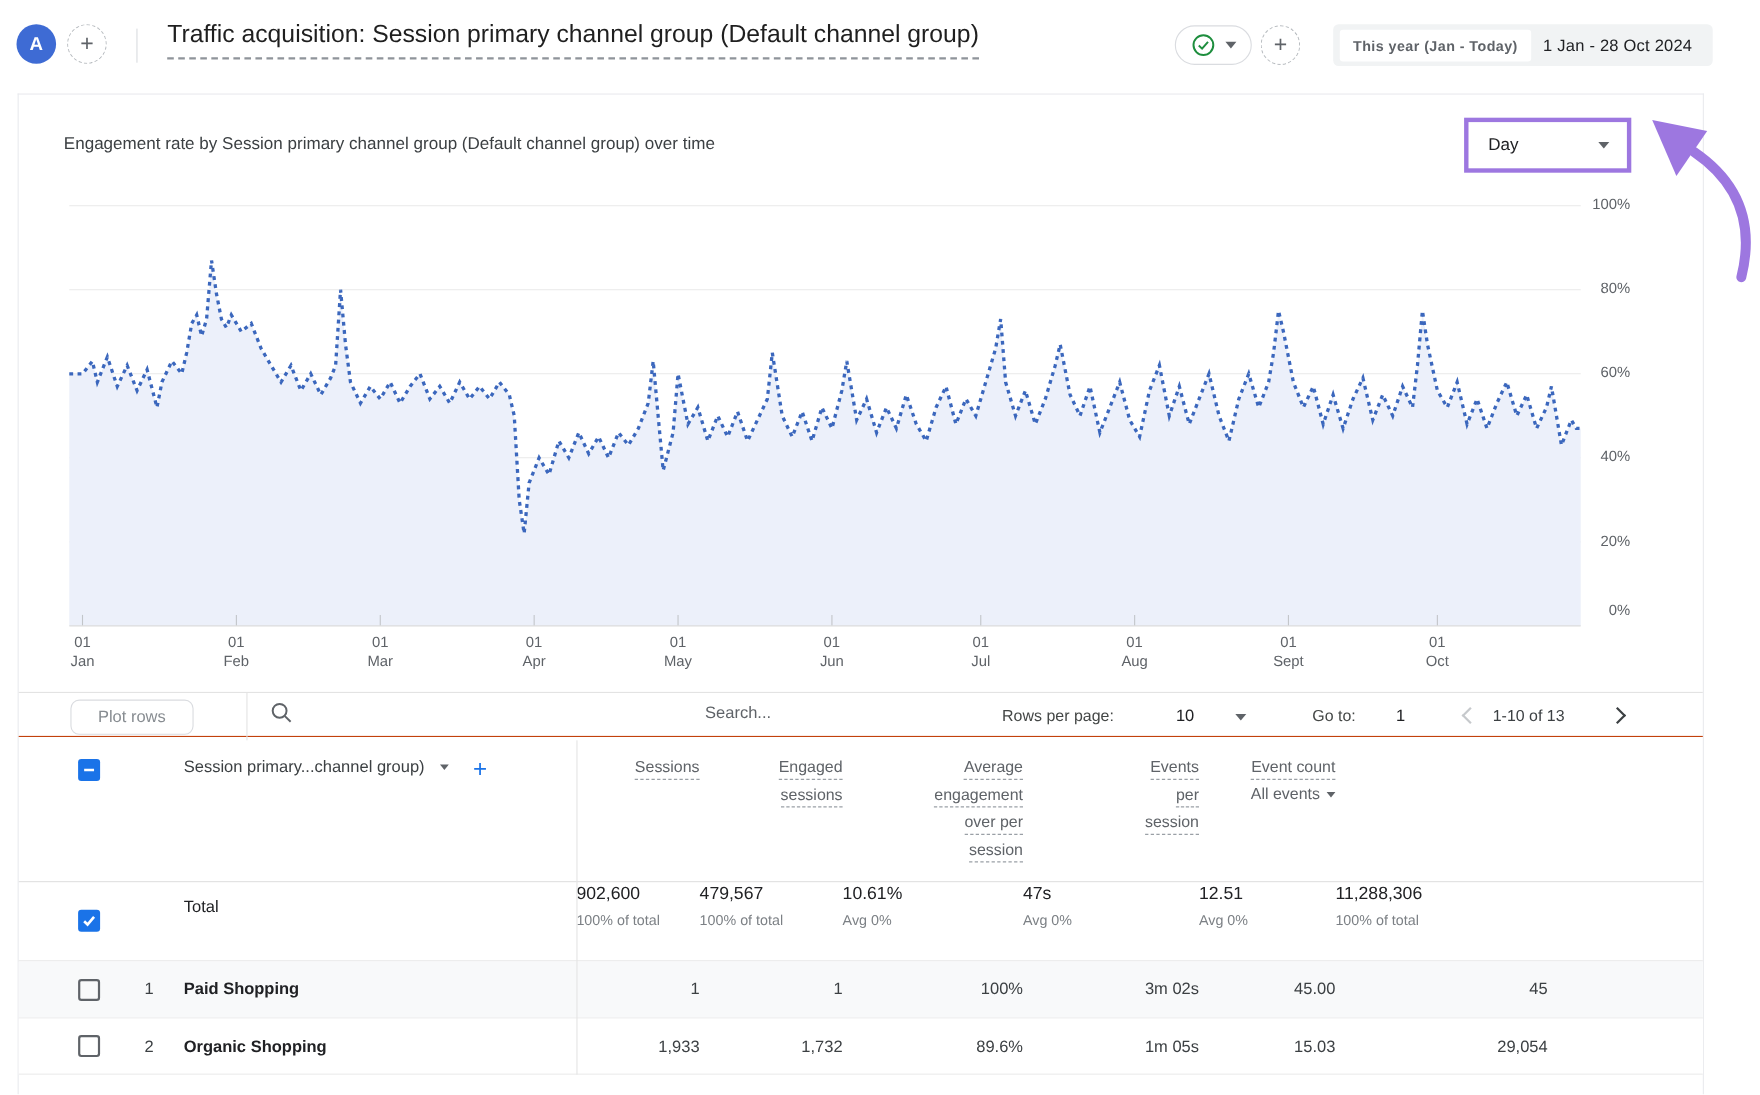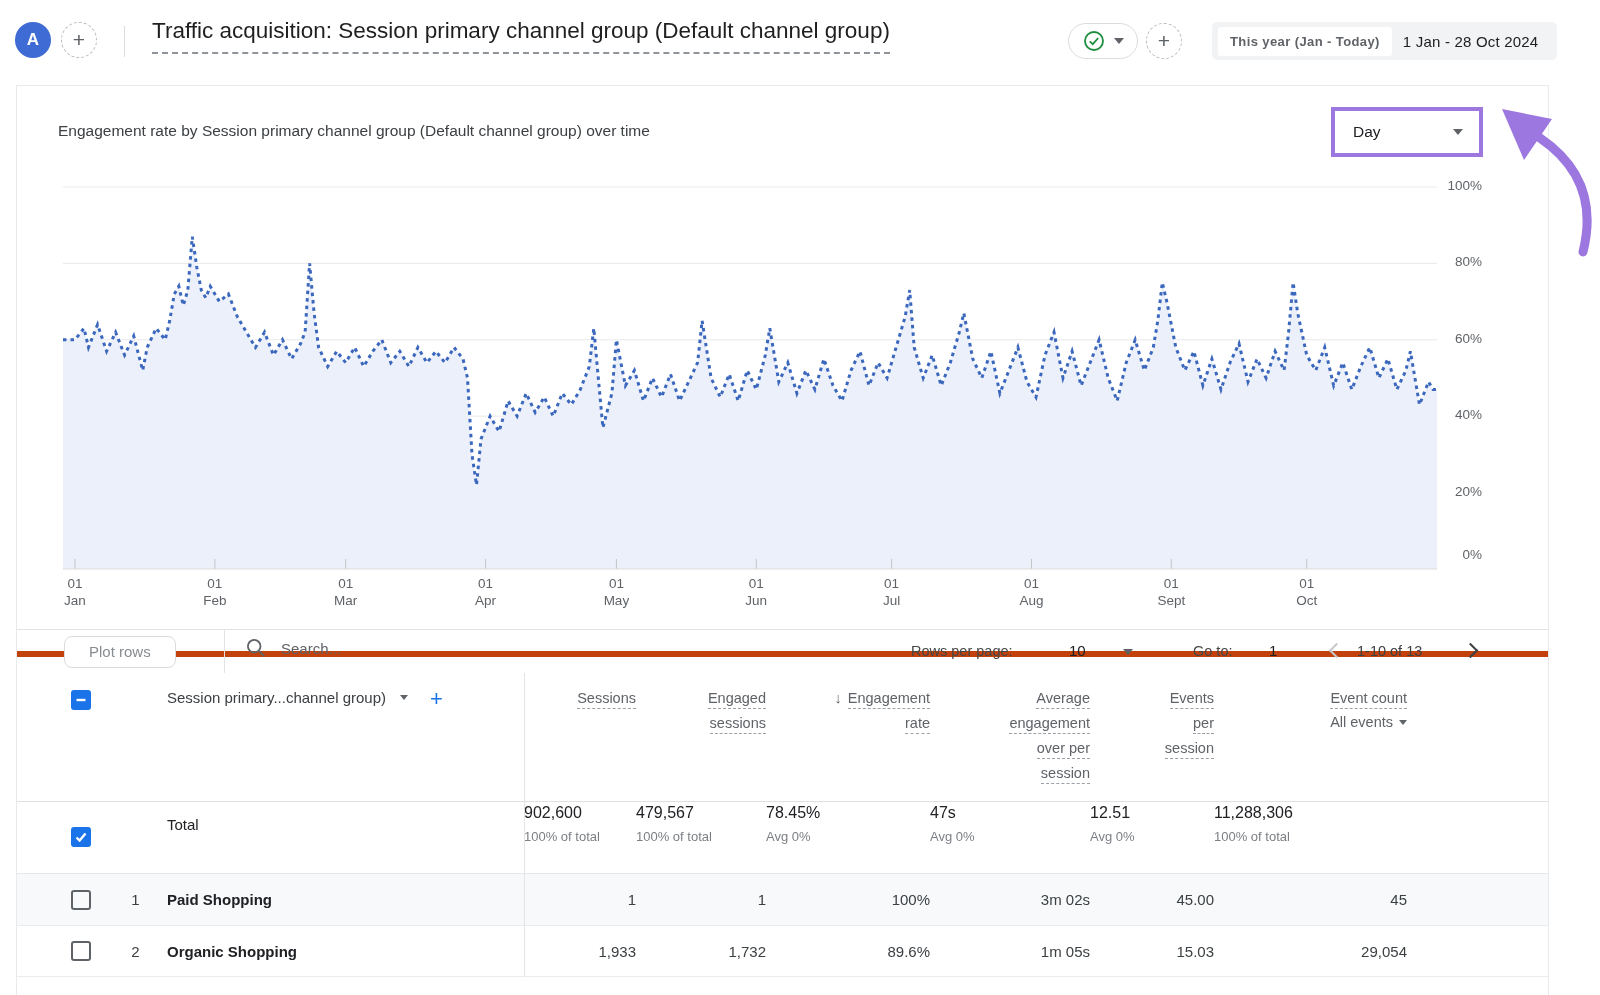--- a/index.html
+++ b/index.html
@@ -35,28 +35,28 @@
         justify-content:space-between;padding:0 16px 0 18px;font-size:15.5px;color:#202124;}
   #chart-svg{position:absolute;left:46px;top:101px;overflow:visible;}
   #gridlines line{stroke:#e9e9e9;stroke-width:1;}
   #axis-bottom{stroke:#dcdcdc;stroke-width:1;}
   #xticks line{stroke:#c2c5c9;stroke-width:1;}
   #area-path{fill:var(--chart-fill);}
   #line-path{fill:none;stroke:var(--chart-line);stroke-width:3;stroke-dasharray:3.5 4;}
   .xlab{position:absolute;top:489px;width:70px;text-align:center;font-size:13.5px;color:#5f6368;line-height:17px;}
   .ylab{position:absolute;left:1421px;width:44px;text-align:right;font-size:13.5px;color:#5f6368;}
   
-  .controls{position:absolute;left:0;top:543px;width:1531px;height:28px;
-        border-top:1px solid #e3e3e3;border-bottom:6px solid #c2410c;box-sizing:border-box;}
+  .controls{position:absolute;left:0;top:543px;width:1531px;height:41px;
+        border-top:1px solid #e3e3e3;border-bottom:1px solid #c2410c;box-sizing:border-box;}
   .plot-rows{position:absolute;left:47px;top:6px;height:32px;line-height:30px;padding:0 24px;
         border:1px solid #dadce0;border-radius:8px;font-size:15px;color:#878c91;background:#fff;box-sizing:border-box;}
   .ctl-div{position:absolute;left:207px;top:0;width:1px;height:43px;background:#e3e3e3;}
   .search-wrap{position:absolute;left:229px;top:8px;display:flex;align-items:center;gap:13px;}
   .search-wrap input{border:none;outline:none;font-size:15px;width:420px;color:#202124;
-        font-family:"Liberation Sans",sans-serif;background:transparent;}
+        font-family:"Liberation Sans",sans-serif;background:transparent;text-align:right;}
   .search-wrap input::placeholder{color:#5f6368;opacity:1;}
   .ctl-text{position:absolute;top:13px;font-size:14.5px;color:#444746;}
   .ctl-val{position:absolute;top:12px;font-size:15px;color:#202124;}
   .rpp-caret{position:absolute;left:1106px;top:19px;}
   .chev{position:absolute;top:15px;width:9px;height:9px;border-top:2.4px solid;border-right:2.4px solid;display:inline-block;}
   .chev-l{left:1314px;transform:rotate(-135deg);color:#c6c9cc;}
   .chev-r{left:1448px;transform:rotate(45deg);color:#3c4043;}
   .pag-range{position:absolute;left:1340px;top:13px;width:96px;text-align:left;font-size:14.5px;color:#3c4043;}
   
   .rowwrap{position:absolute;left:0;width:1531px;box-sizing:border-box;}
@@ -187,24 +187,20 @@
         <span class="dim-plus">+</span>
       </div>
     <div class="hcell">
           <div class="hlinew"><span class="hline">Sessions</span></div>
         </div>
         <div class="hcell">
           <div class="hlinew"><span class="hline">Engaged</span></div>
           <div class="hlinew"><span class="hline">sessions</span></div>
         </div>
         <div class="hcell">
-          <div class="hlinew"><span class="sort-arrow">↓</span><span class="hline">Engagement</span></div>
-          <div class="hlinew"><span class="hline">rate</span></div>
-        </div>
-        <div class="hcell">
           <div class="hlinew"><span class="hline">Average</span></div>
           <div class="hlinew"><span class="hline">engagement</span></div>
           <div class="hlinew"><span class="hline">over per</span></div>
           <div class="hlinew"><span class="hline">session</span></div>
         </div>
         <div class="hcell">
           <div class="hlinew"><span class="hline">Events</span></div>
           <div class="hlinew"><span class="hline">per</span></div>
           <div class="hlinew"><span class="hline">session</span></div>
         </div>
@@ -231,21 +227,21 @@
       <div class="total-label">Total</div>
     <div class="mcell">
           <div class="mval">902,600</div>
           <div class="msub">100% of total</div>
         </div>
         <div class="mcell">
           <div class="mval">479,567</div>
           <div class="msub">100% of total</div>
         </div>
         <div class="mcell">
-          <div class="mval">78.45%</div>
+          <div class="mval">10.61%</div>
           <div class="msub">Avg 0%</div>
         </div>
         <div class="mcell">
           <div class="mval">47s</div>
           <div class="msub">Avg 0%</div>
         </div>
         <div class="mcell">
           <div class="mval">12.51</div>
           <div class="msub">Avg 0%</div>
         </div>

